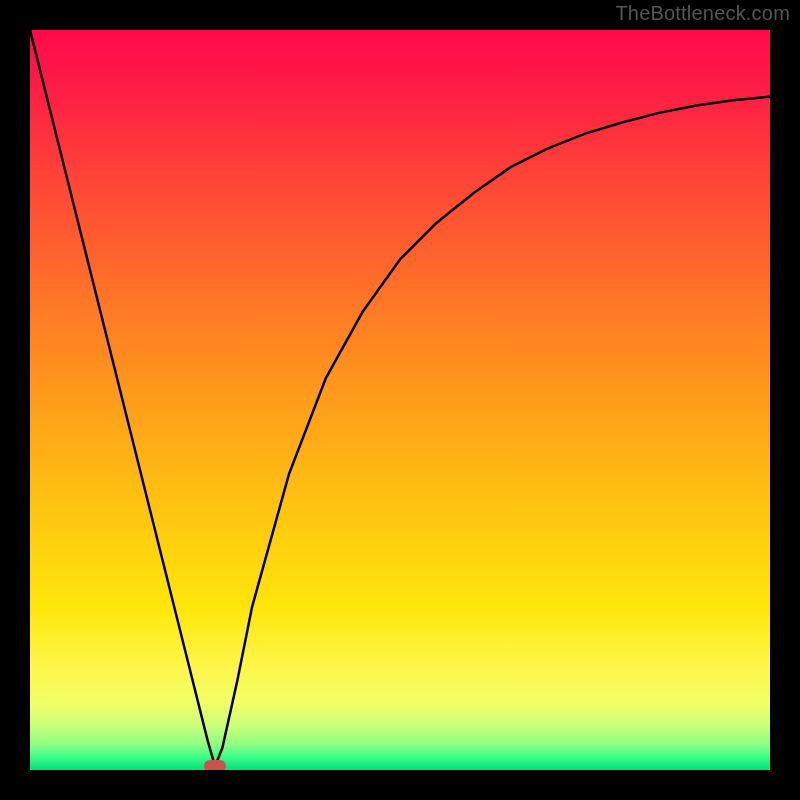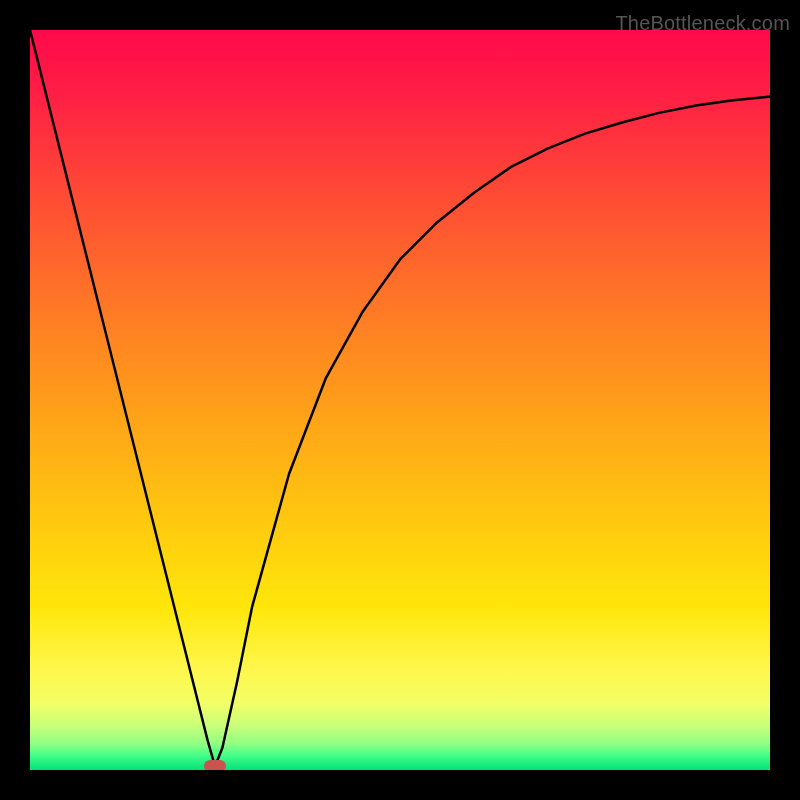--- a/index.html
+++ b/index.html
@@ -12,21 +12,21 @@
     overflow: hidden;
   }
   .frame {
     position: relative;
     width: 800px;
     height: 800px;
     background: #000;
   }
   .watermark {
     position: absolute;
-    top: 12px;
+    top: 2px;
     right: 10px;
     color: #555;
     font-size: 20px;
     font-weight: 500;
     letter-spacing: 0.2px;
     z-index: 5;
     user-select: none;
   }
   .plot-area {
     position: absolute;

